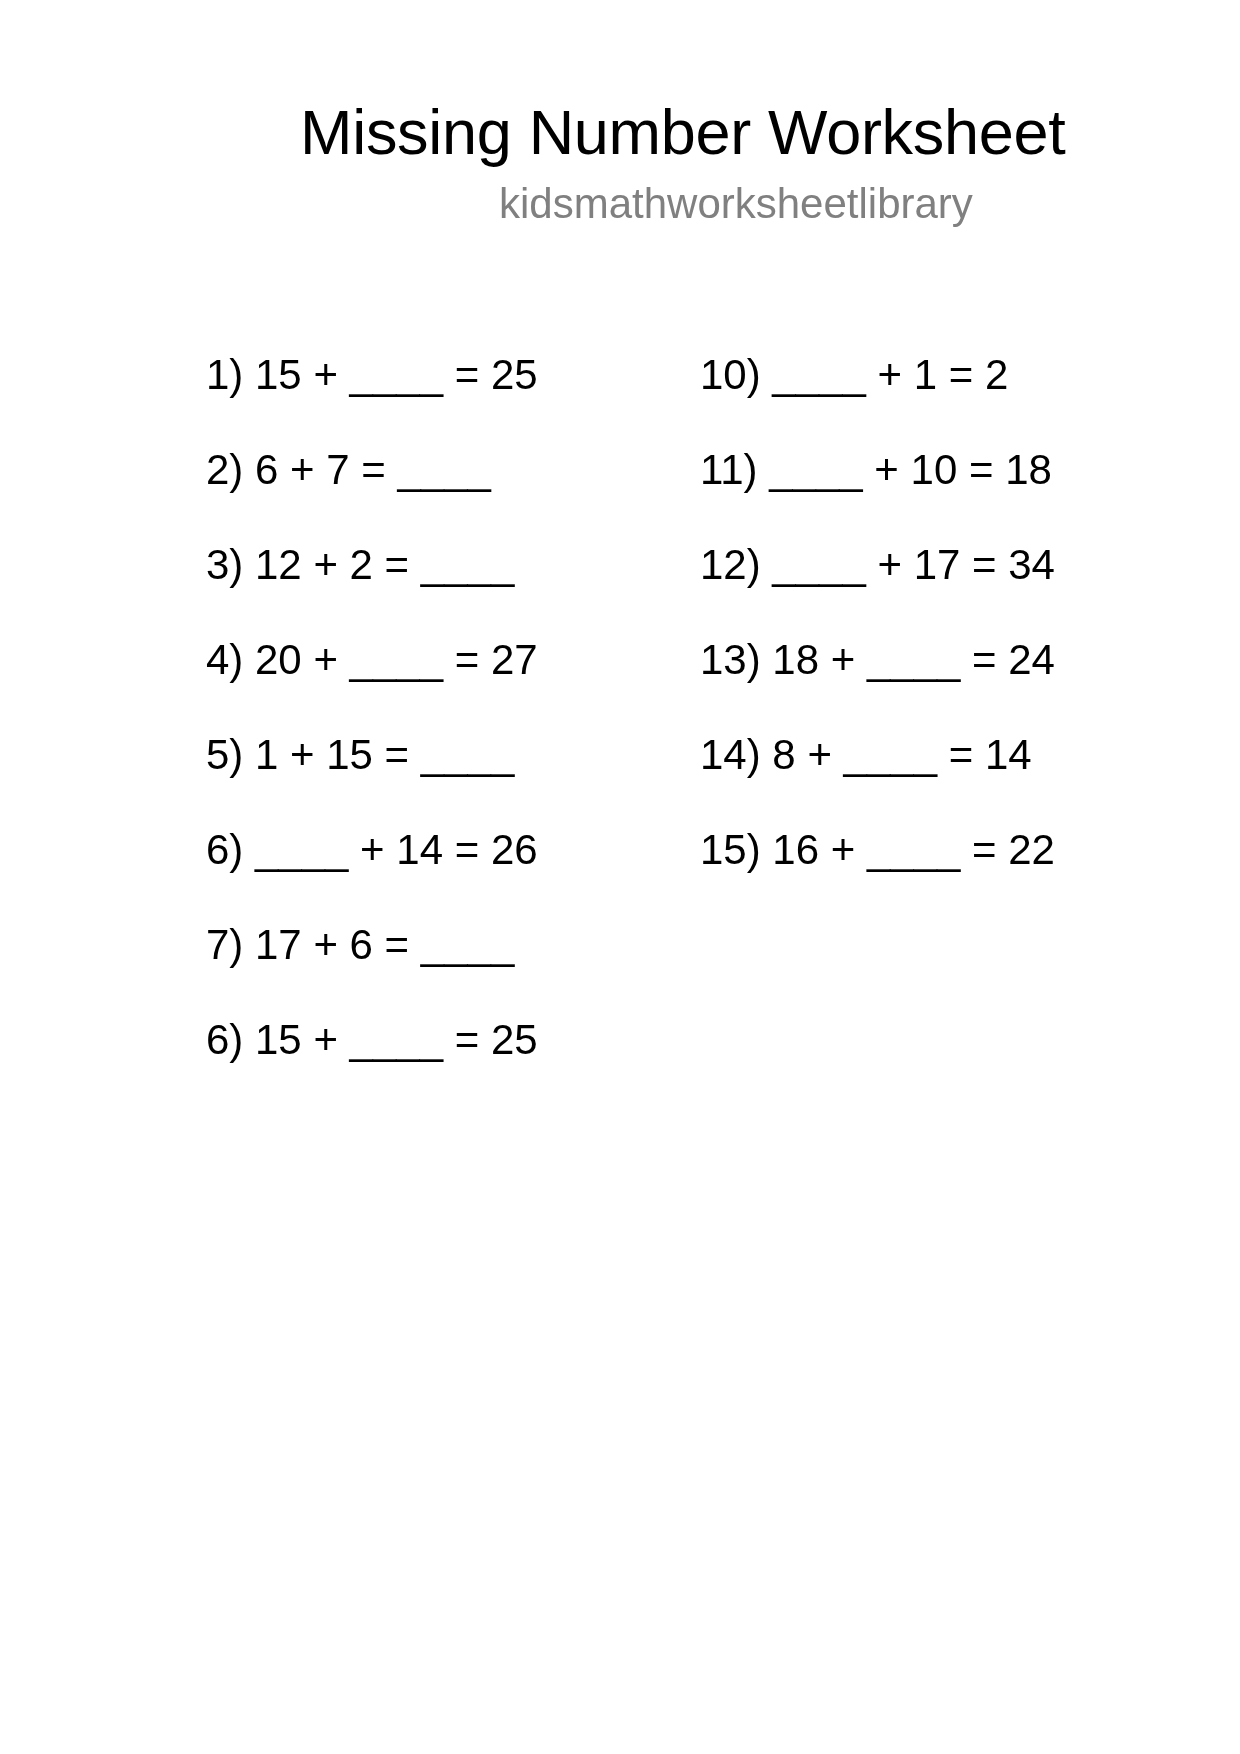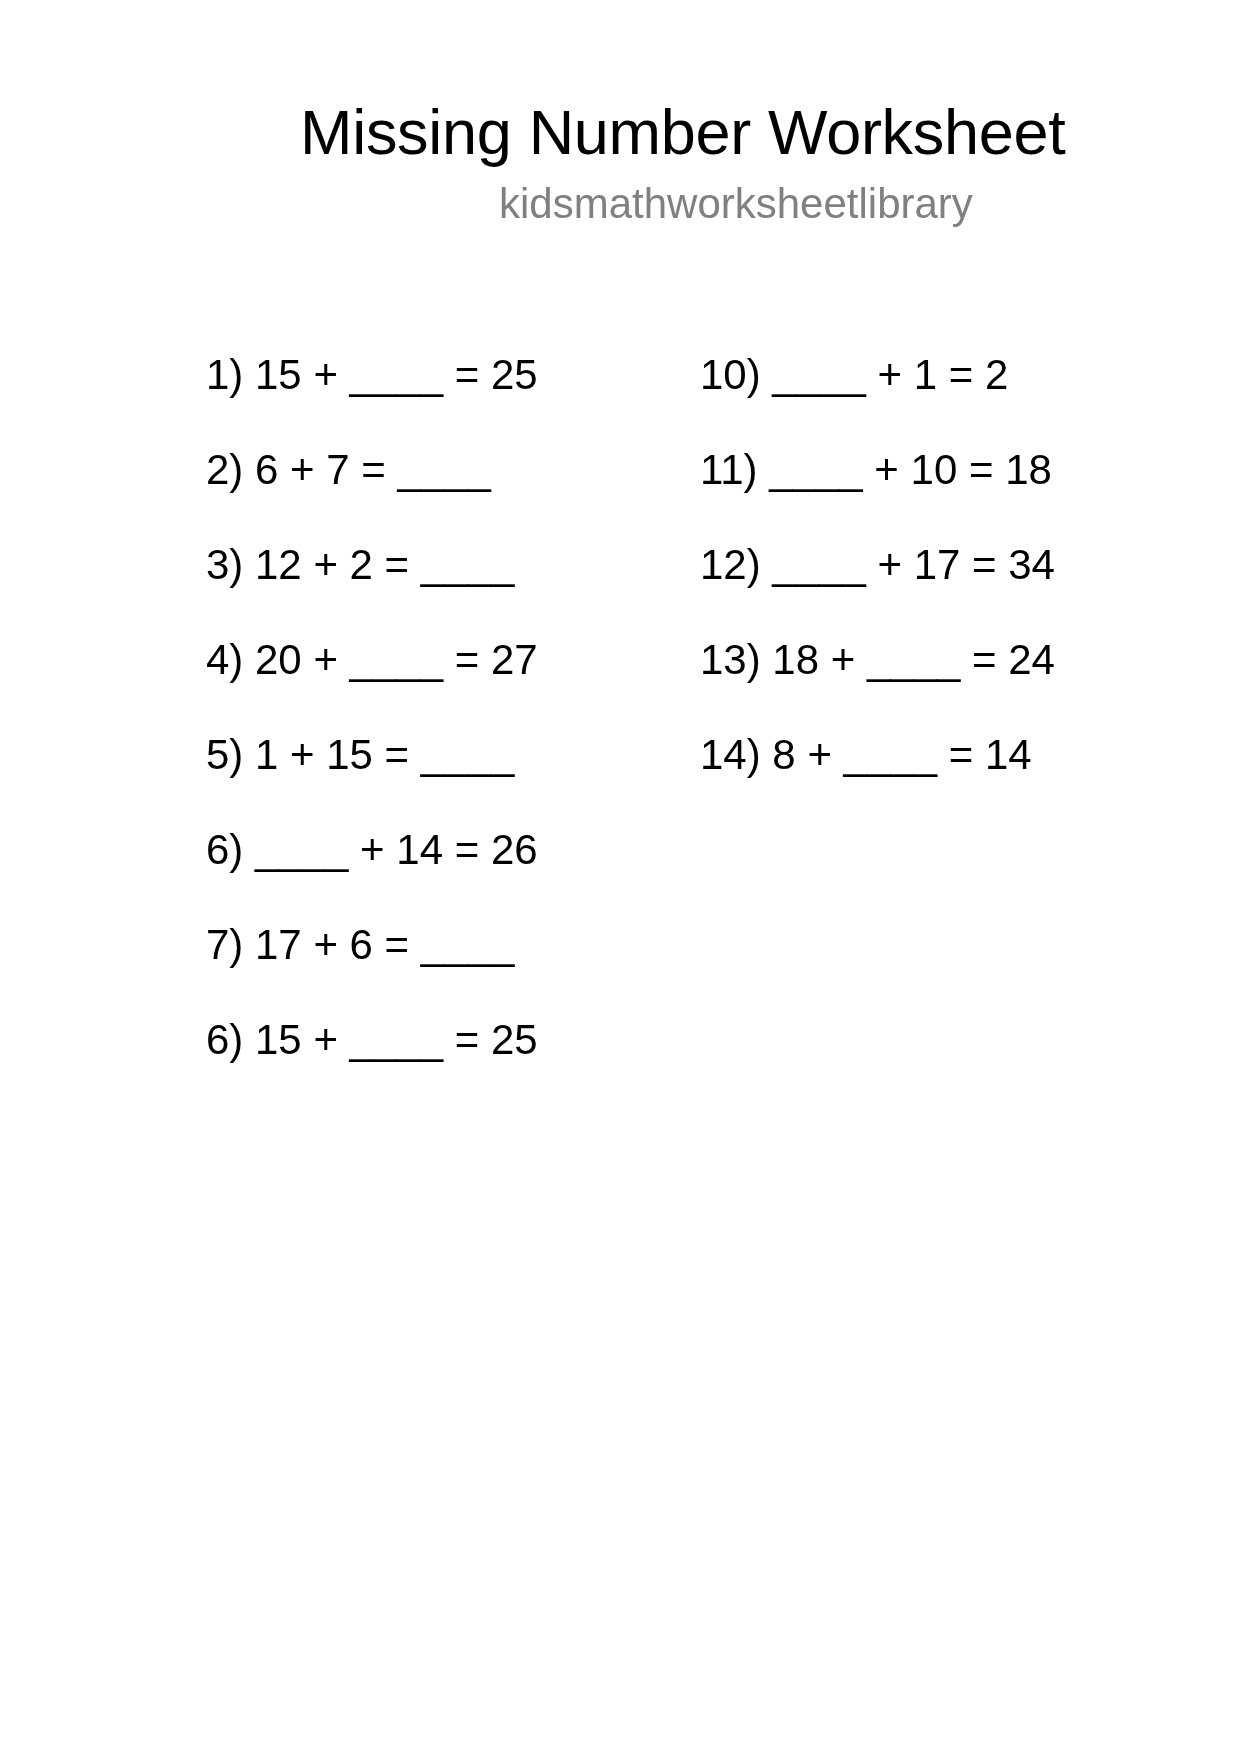--- a/index.html
+++ b/index.html
@@ -62,13 +62,14 @@
   <div class="problem">7) 17 + 6 = ____</div>
   <div class="problem">6) 15 + ____ = 25</div>
 </div>
 
 <div class="column col-right">
   <div class="problem">10) ____ + 1 = 2</div>
   <div class="problem">11) ____ + 10 = 18</div>
   <div class="problem">12) ____ + 17 = 34</div>
   <div class="problem">13) 18 + ____ = 24</div>
   <div class="problem">14) 8 + ____ = 14</div>
+  <div class="problem">15) 16 + ____ = 22</div>
 </div>
 
 </body></html>

